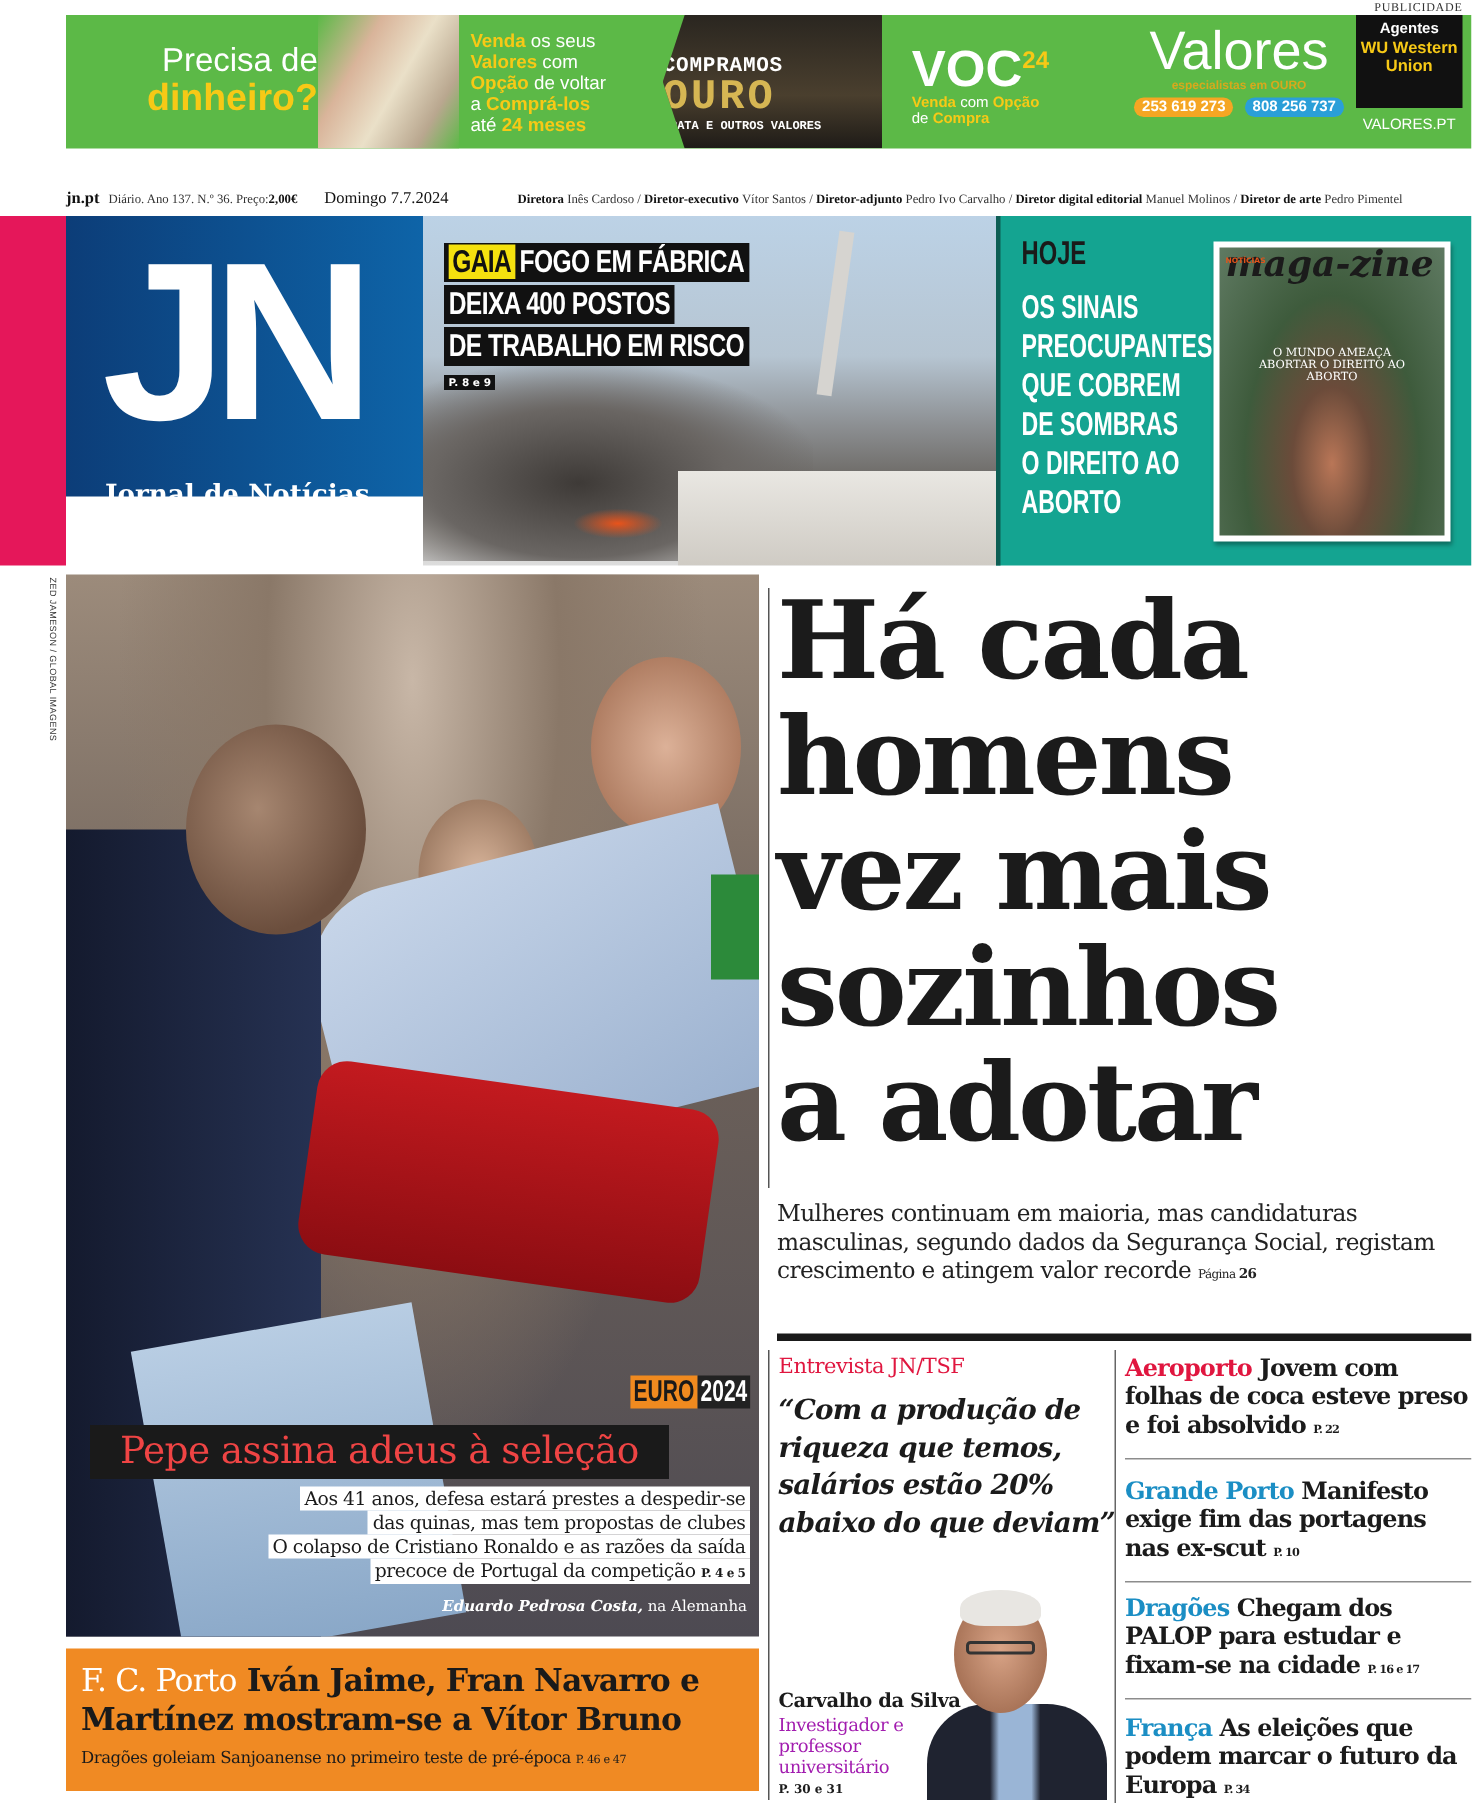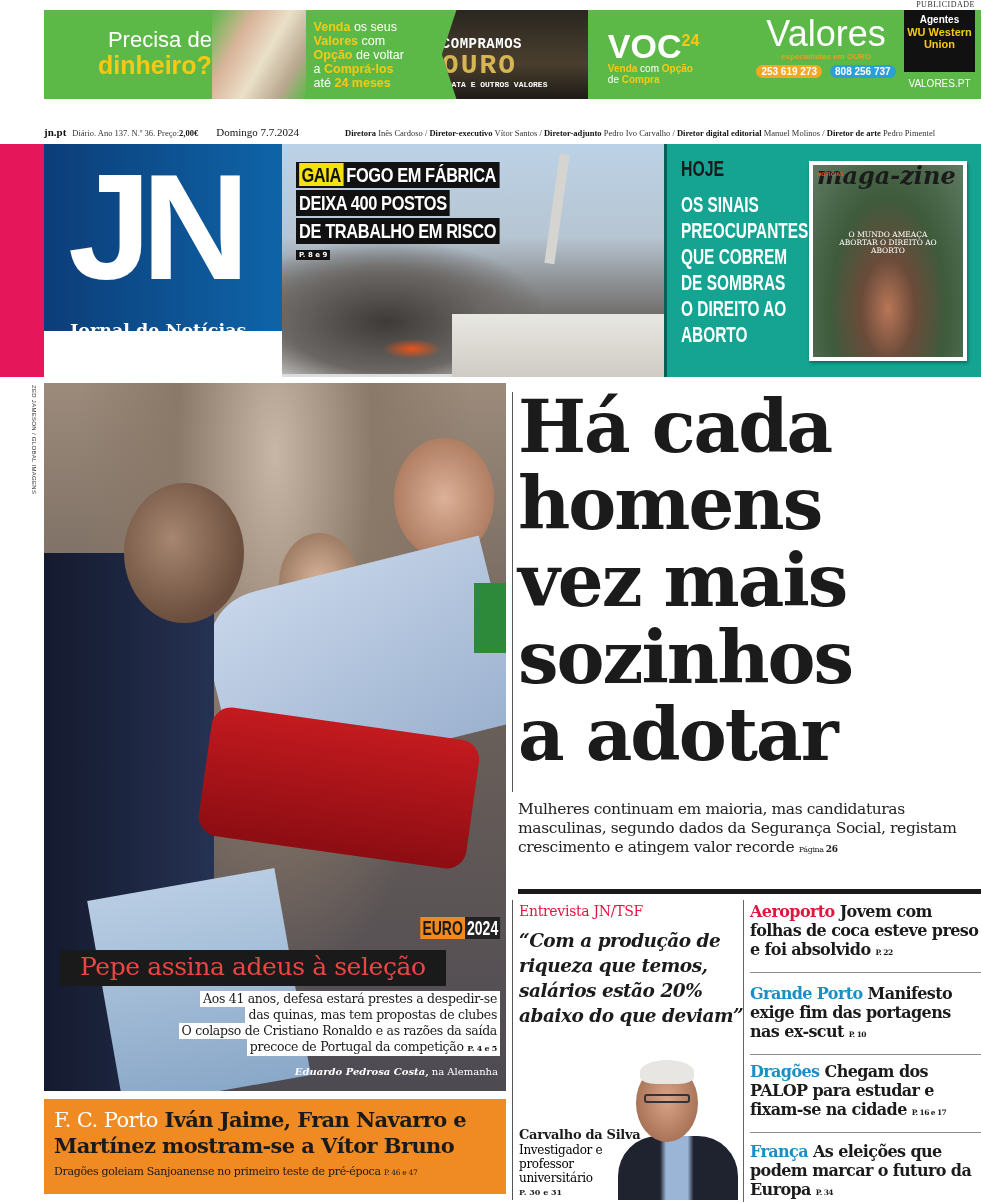--- a/index.html
+++ b/index.html
@@ -111,21 +111,21 @@
   
   .iv-rule { position: absolute; left: 512px; top: 900px; width: 1px; height: 300px; background: #555; }
   .iv-kicker { position: absolute; left: 519px; top: 903px; font-family: "DejaVu Serif", serif; font-size: 14px; color: #e0163f; letter-spacing: -0.3px; }
   .iv-quote { position: absolute; left: 519px; top: 928px; width: 225px; font-family: "DejaVu Serif", serif; font-weight: bold; font-style: italic; font-size: 18.5px; line-height: 25px; color: #1b1b1b; letter-spacing: -0.5px; }
   .iv-photo { position: absolute; left: 618px; top: 1060px; width: 120px; height: 140px; overflow: hidden; }
   .iv-photo .hd { position: absolute; left: 18px; top: 4px; width: 62px; height: 78px; border-radius: 50%; background: radial-gradient(ellipse at 50% 45%, #d9a487 0%, #a97458 70%); }
   .iv-photo .hair { position: absolute; left: 22px; top: 0px; width: 54px; height: 24px; border-radius: 50% 50% 30% 30%; background: #e8e6e2; }
   .iv-photo .gl { position: absolute; left: 26px; top: 34px; width: 46px; height: 9px; border: 2px solid #333; border-radius: 3px; }
   .iv-photo .body { position: absolute; left: 0; top: 76px; width: 120px; height: 70px; background: linear-gradient(90deg,#1f2330 0%,#1f2330 35%,#9ab5d6 40%,#9ab5d6 58%,#1f2330 63%); border-radius: 40px 40px 0 0; }
   .iv-name { position: absolute; left: 519px; top: 1127px; font-family: "DejaVu Serif", serif; font-weight: bold; font-size: 13px; color: #1b1b1b; letter-spacing: -0.3px; }
-  .iv-role { position: absolute; left: 519px; top: 1143px; width: 100px; font-family: "DejaVu Serif", serif; font-size: 12px; line-height: 14px; color: #000000; letter-spacing: -0.3px; }
+  .iv-role { position: absolute; left: 519px; top: 1143px; width: 100px; font-family: "DejaVu Serif", serif; font-size: 12px; line-height: 14px; color: #a21caf; letter-spacing: -0.3px; }
   .iv-page { position: absolute; left: 519px; top: 1187px; font-family: "DejaVu Serif", serif; font-weight: bold; font-size: 8px; color: #1b1b1b; }
 
   
   .br-rule { position: absolute; left: 743px; top: 900px; width: 1px; height: 302px; background: #666; }
   .brief { position: absolute; left: 750px; width: 231px; font-family: "DejaVu Serif", serif; font-weight: bold; font-size: 16px; line-height: 19px; color: #1b1b1b; letter-spacing: -0.6px; }
   .brief .k-red { color: #e0163f; }
   .brief .k-blue { color: #1b8ec4; }
   .brief .pg { font-size: 7.5px; }
   .br-sep { position: absolute; left: 750px; width: 231px; height: 1px; background: #8c8c8c; }
 </style>

